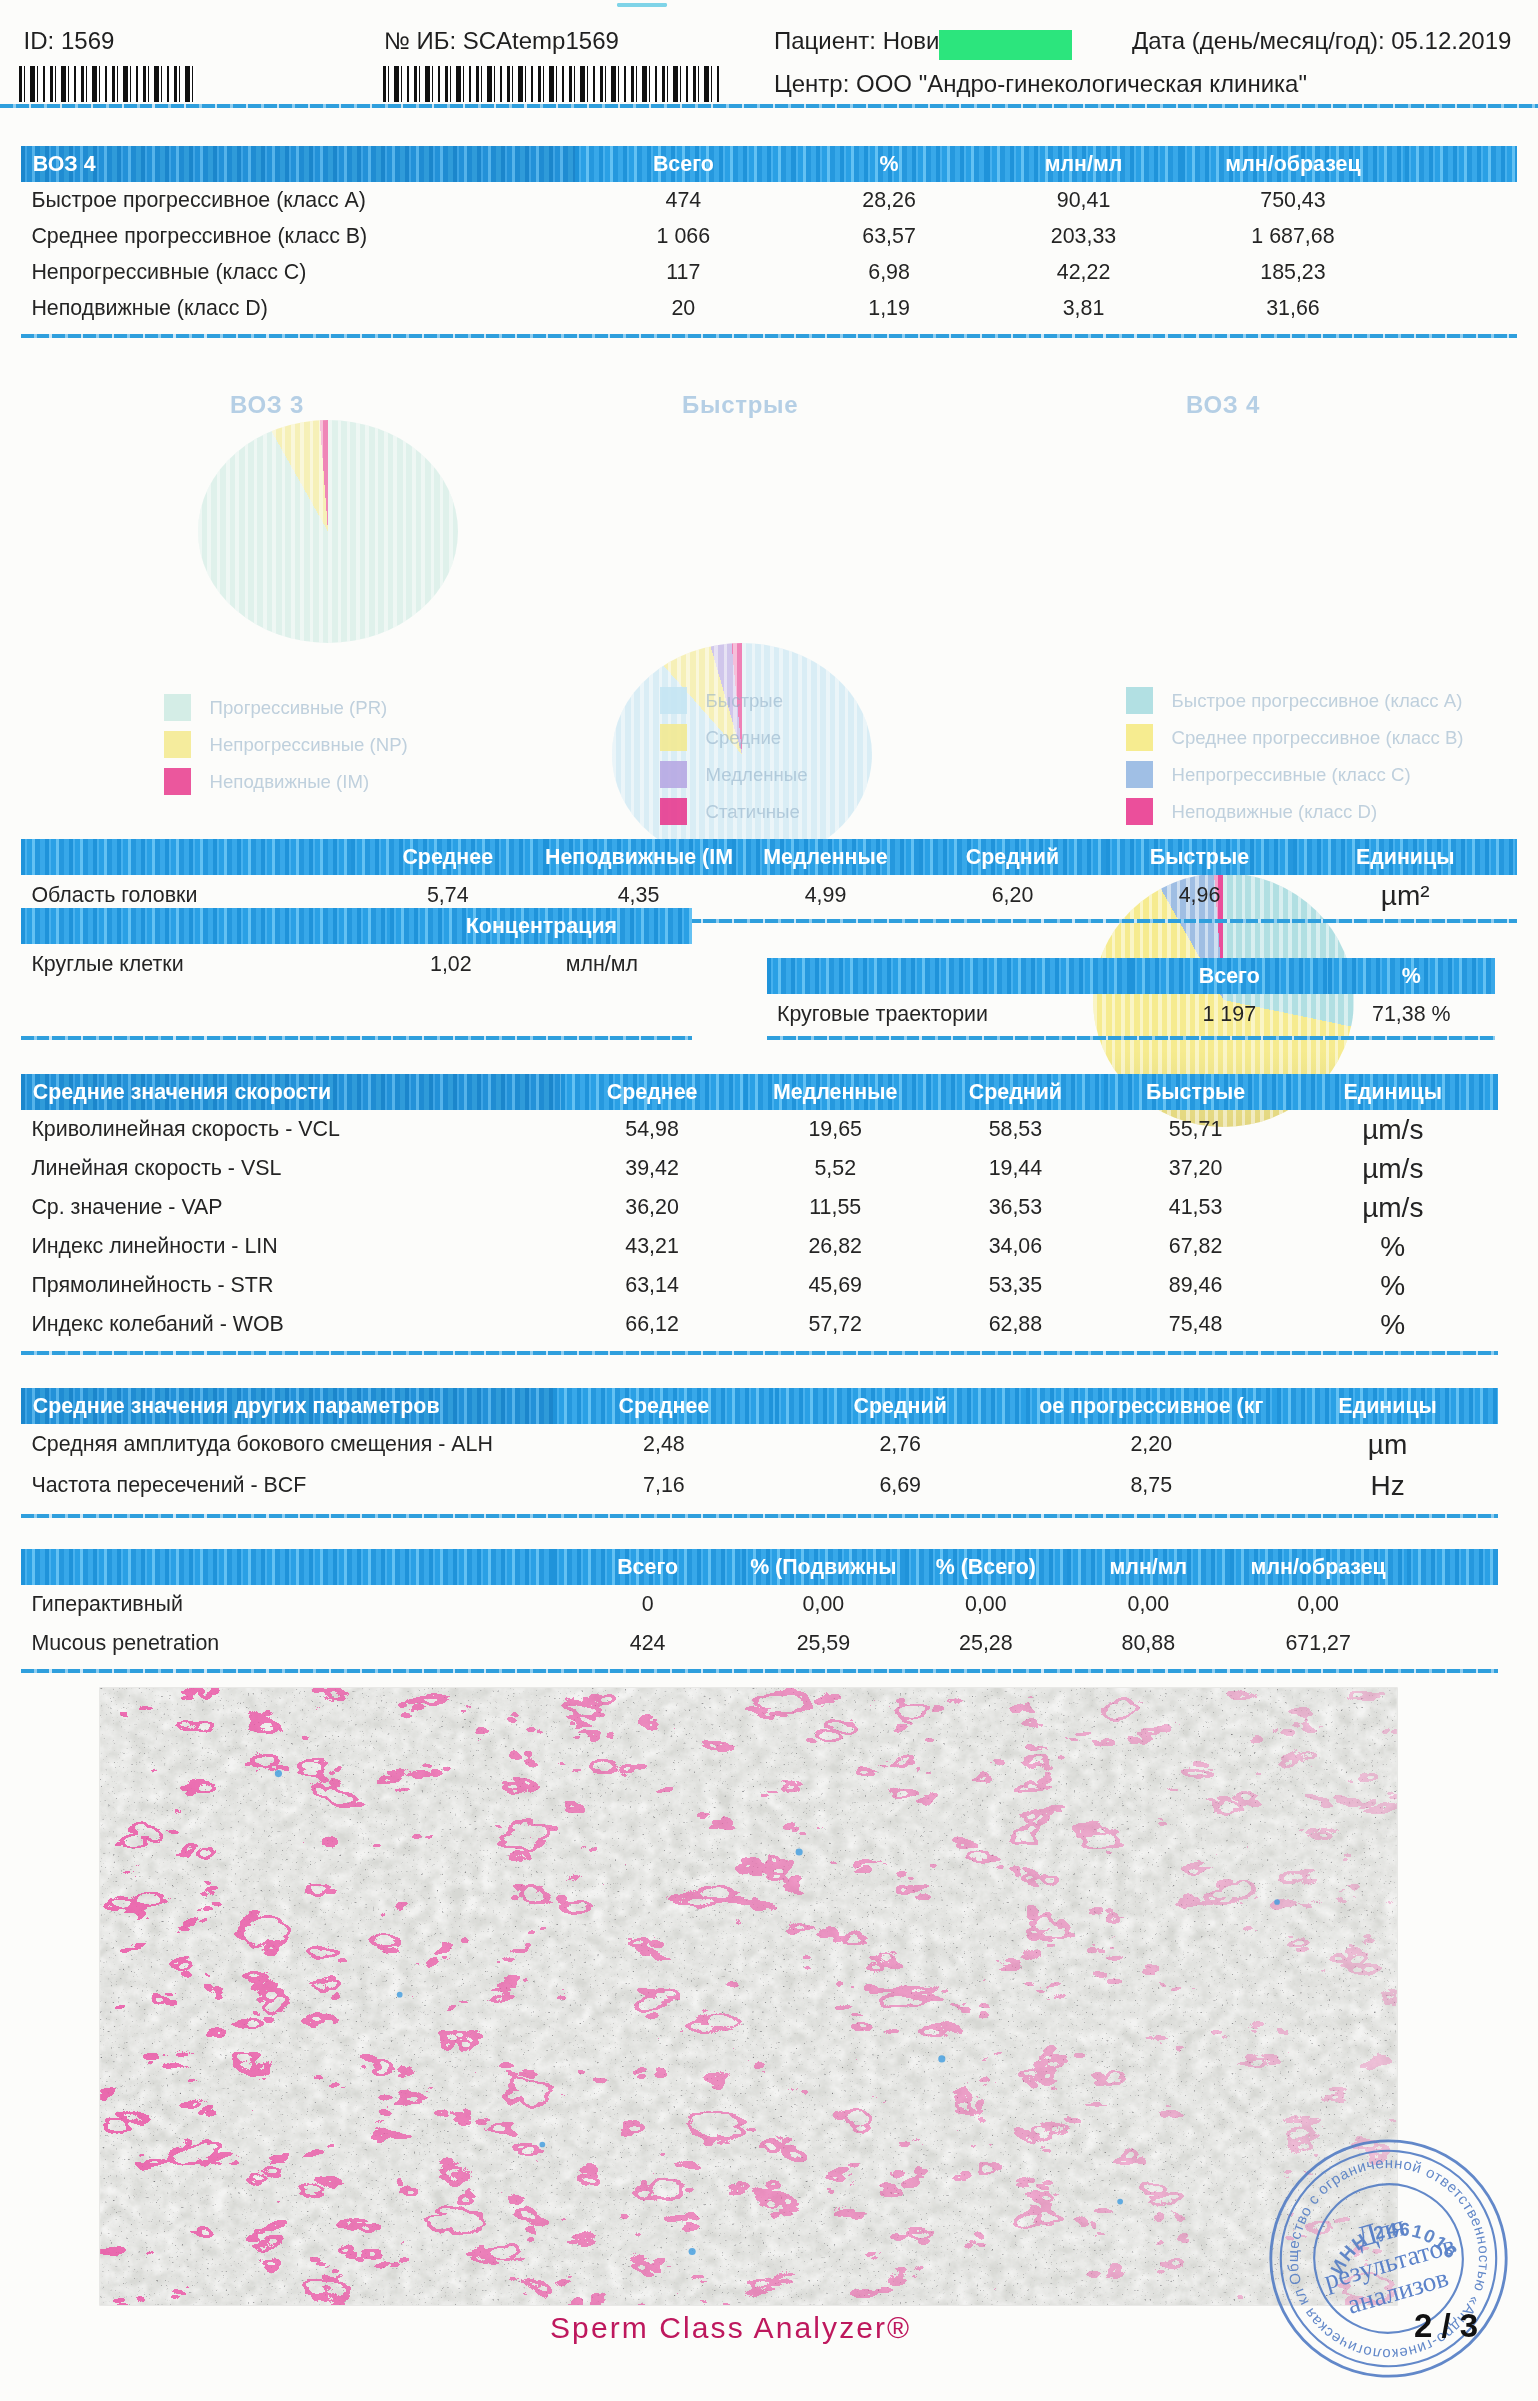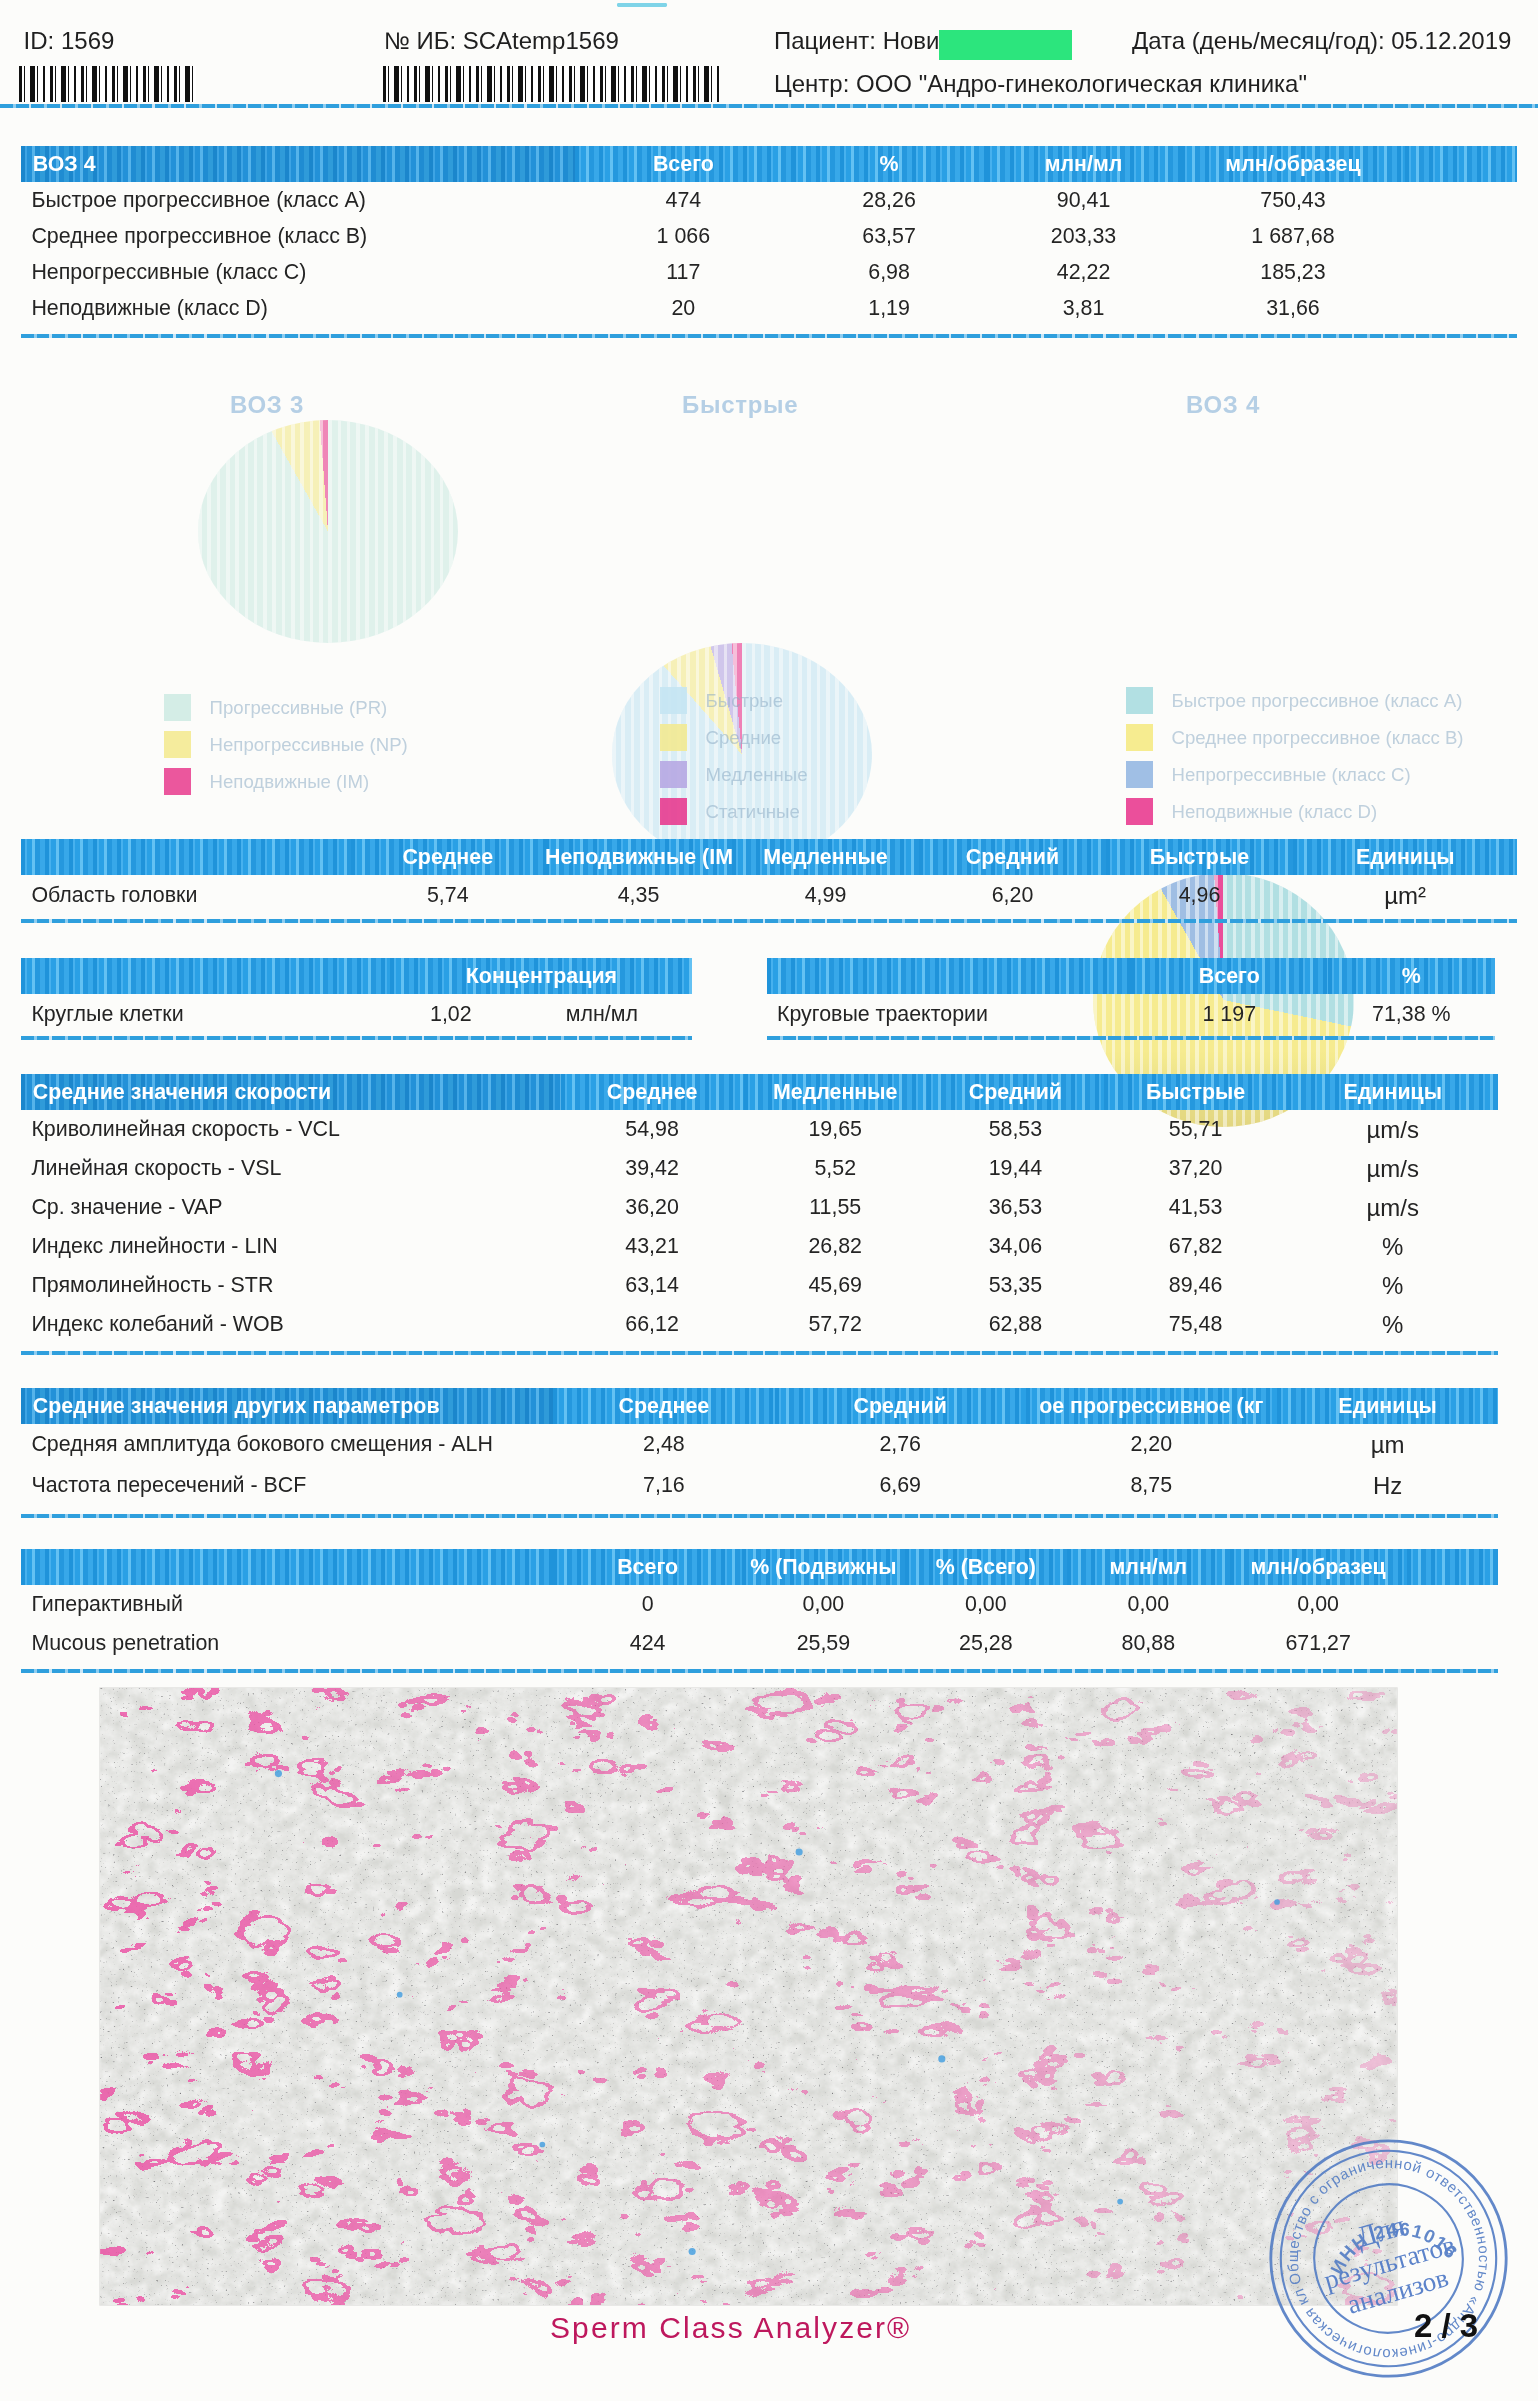--- a/index.html
+++ b/index.html
@@ -13,21 +13,21 @@
   .cyan-dash{background:#7fd4e8;border-radius:1.4px;}
 
   table{border-collapse:collapse;table-layout:fixed;width:100%;}
   th,td{padding:0;margin:0;overflow:hidden;white-space:nowrap;}
   thead th{height:36px;background:repeating-linear-gradient(90deg,#1f93da 0 3.6px,#47b1ee 3.6px 5.7px,#2aa0e5 5.7px 11.4px,#63c1f3 11.4px 13.6px,#2598de 13.6px 19px,#38a8e9 19px 24px);
            color:#fff;font-weight:bold;font-size:21.4px;text-align:center;}
   thead th.tbl-title{text-align:left;padding-left:11.4px;
         background:repeating-linear-gradient(90deg,#1b86cc 0 3.6px,#3ea4e4 3.6px 5.7px,#2391d8 5.7px 11.4px,#55b3ea 11.4px 13.6px,#1f8cd2 13.6px 19px,#2f9bd9 19px 24px);}
   tbody td{font-size:21.4px;color:#242424;height:36px;text-align:center;}
   tbody td.lbl{text-align:left;padding-left:10px;}
-  tbody td.unit{font-size:24px;}
+  tbody td.unit{font-size:28px;}
   .t2 tbody td{height:41px;} .t3 tbody td{height:40px;}
   .t4 tbody td{height:39px;} .t5 tbody td{height:41px;} .t6 tbody td{height:39px;margin-top:21px;}
 
   .pie-title{font-size:24px;font-weight:bold;color:rgba(122,170,212,.55);letter-spacing:0.7px;}
   .pie{position:relative;border-radius:50%;}
   .pie::after{content:"";position:absolute;inset:0;border-radius:50%;
       background:repeating-linear-gradient(90deg,rgba(255,255,255,.5) 0 3.6px,rgba(255,255,255,0) 3.6px 9.3px);}
   .pie.faded{opacity:.6;}
   .pie.p3{opacity:.85;}
   .pie.p3::before{content:"";position:absolute;inset:0;border-radius:50%;
@@ -206,21 +206,21 @@
         <td>4,99</td>
         <td>6,20</td>
         <td>4,96</td>
         <td class="unit">µm²</td>
       </tr>
         </tbody>
     </table>
   </div>
   <div class="abs rule" style="left:21.4px;top:919px;width:1496px;"></div>
 
-  <div class="abs" style="left:21.4px;top:958px;width:671px;">
+  <div class="abs" style="left:21.4px;top:908px;width:671px;">
     <table class="t3">
       <colgroup>
           <col style="width:55%">
           <col style="width:18%">
           <col style="width:27%">
         </colgroup>
       <thead>
           <tr>
         <th></th>
         <th colspan="2">Концентрация</th>

